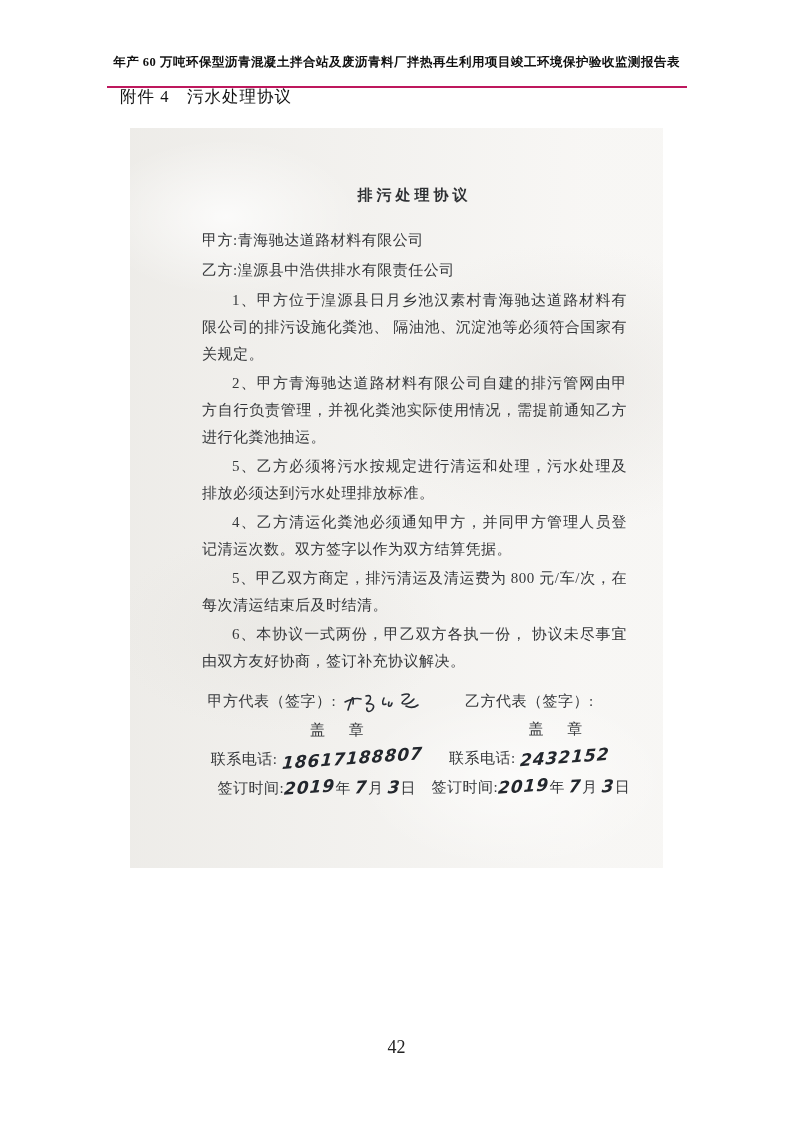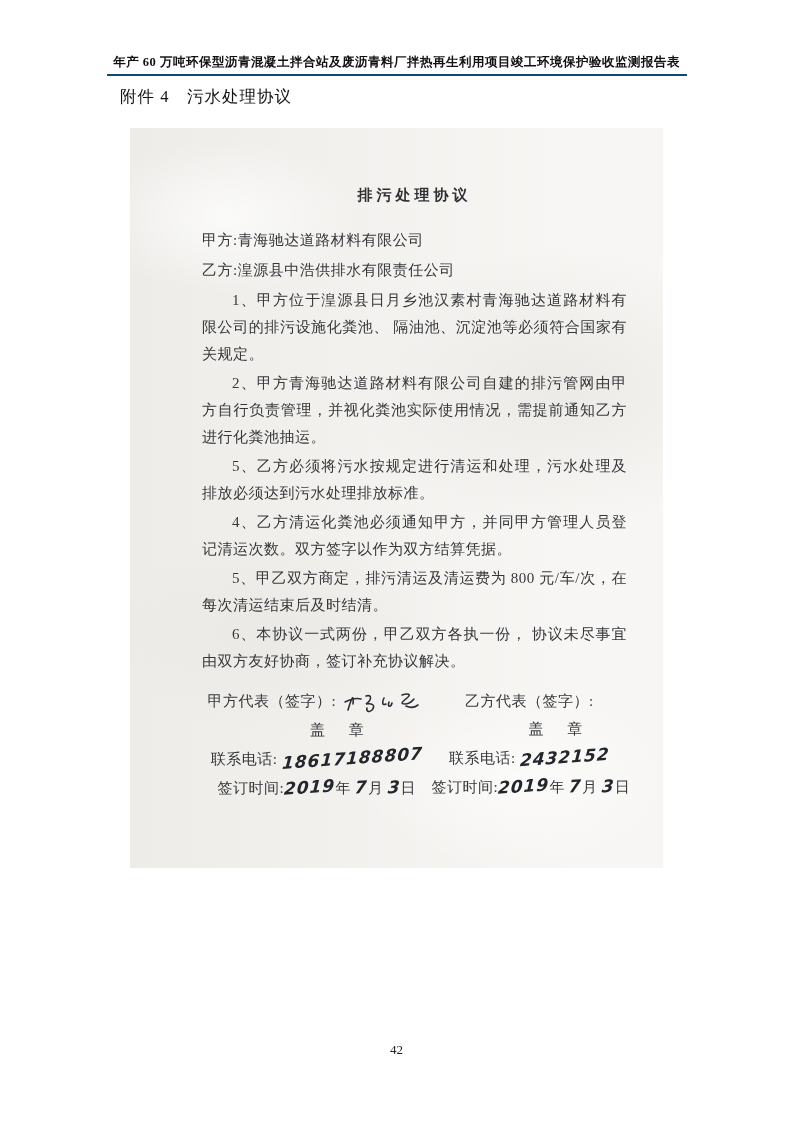--- a/index.html
+++ b/index.html
@@ -3,31 +3,31 @@
 <meta charset="utf-8">
 <style>
   html,body{margin:0;padding:0;}
   body{
     width:793px;height:1122px;position:relative;background:#ffffff;
     font-family:"Liberation Serif","DejaVu Serif",serif;color:#222;overflow:hidden;
   }
   
   .report-header{
     position:absolute;top:54px;left:50%;transform:translateX(-50%);
-    width:580px;text-align:center;border-bottom:2px solid #0c4a6e;
-    padding-bottom:3px;font-size:12.5px;font-weight:600;letter-spacing:.5px;
+    width:580px;text-align:center;border-bottom:2px solid #be185d;
+    padding-bottom:15px;font-size:12.5px;font-weight:600;letter-spacing:.5px;
     color:#111;white-space:nowrap;
   }
   .attachment-heading{
     position:absolute;top:86px;left:120px;font-size:16.5px;color:#111;
     letter-spacing:1px;
   }
   .page-number{
     position:absolute;bottom:64px;left:0;width:100%;text-align:center;
-    font-size:13px;color:#222;
+    font-size:18px;color:#222;
   }
   
   .scan{
     position:absolute;left:130px;top:128px;width:533px;height:740px;
     background-color:#f2f1ee;
     background-image:
       radial-gradient(ellipse 220px 130px at 18% 12%, rgba(255,255,255,.75), transparent 60%),
       radial-gradient(ellipse 320px 220px at 82% 35%, rgba(223,220,215,.45), transparent 65%),
       radial-gradient(ellipse 280px 170px at 28% 68%, rgba(226,224,219,.4), transparent 60%),
       radial-gradient(ellipse 260px 150px at 72% 88%, rgba(255,255,255,.6), transparent 60%),

